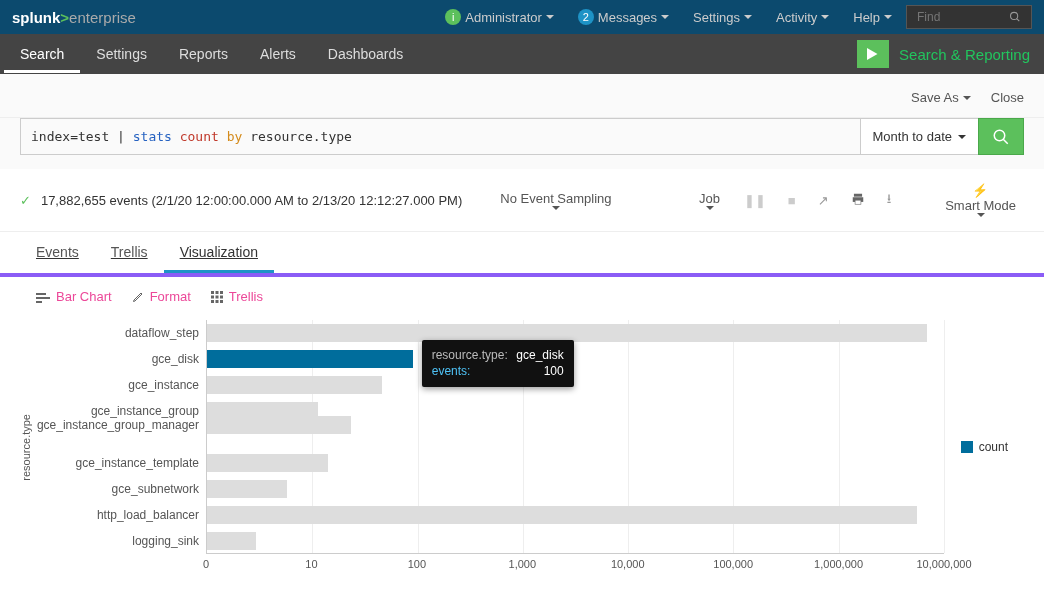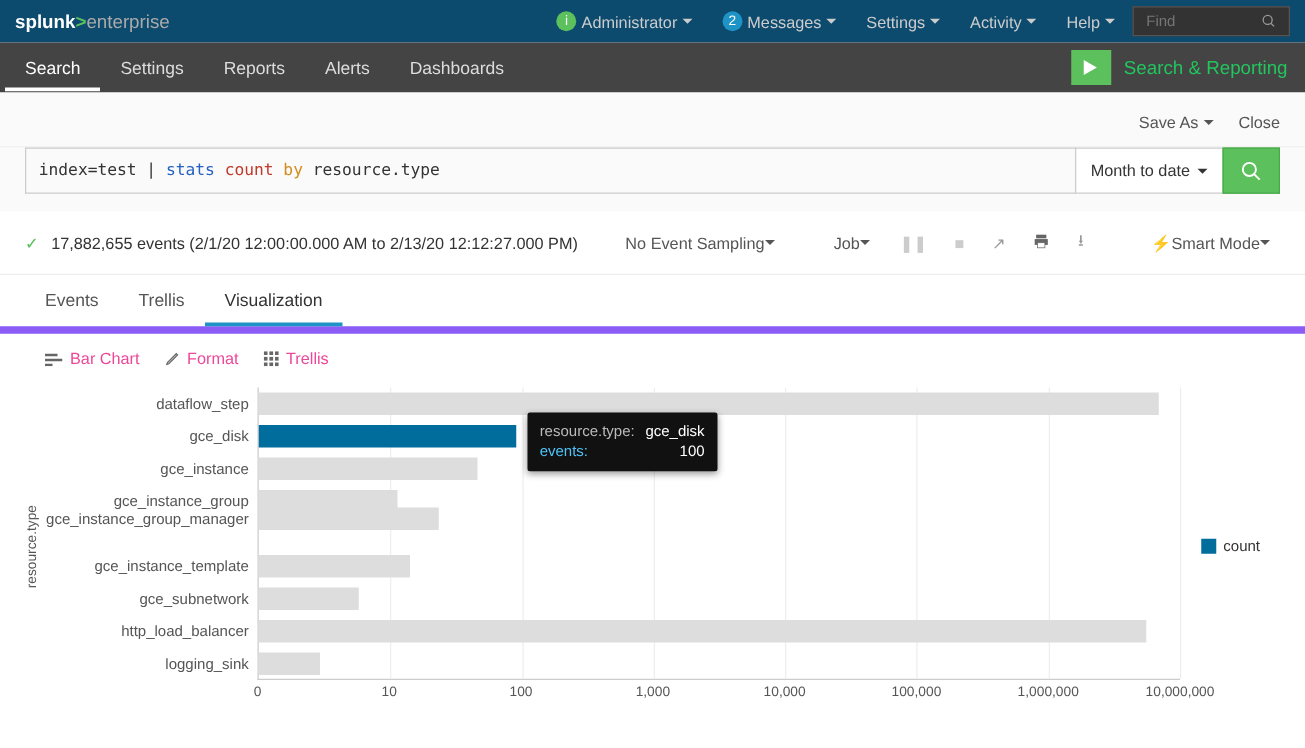--- a/index.html
+++ b/index.html
@@ -42,26 +42,26 @@
   .search-input .kw-by { color: #d48b1c; }
   .time-picker { border: 1px solid #ccc; border-right: none; padding: 10px 12px; background: #fff; cursor: pointer; display: flex; align-items: center; gap: 6px; font-size: 13px; }
   .search-btn { background: #5cc05c; border: 1px solid #4aa84a; width: 46px; display: flex; align-items: center; justify-content: center; cursor: pointer; }
   .search-btn svg { width: 18px; height: 18px; stroke: #fff; fill: none; stroke-width: 2; }
   
   
   .meta-row { display: flex; align-items: center; padding: 10px 20px; font-size: 13px; color: #555; gap: 10px; border-bottom: 1px solid #eee;}
   .check-icon { color: #5cc05c; }
   .events-info { color: #333; }
   .meta-sep { flex: 1; }
-  .meta-item { display: flex; align-items: center; gap: 0; padding: 4px 8px; cursor: pointer; }
+  .meta-item { display: flex; align-items: center; gap: 0; padding: 4px 8px; cursor: pointer; flex-direction: column; }
   .icon-btn { color: #999; padding: 4px 6px; cursor: pointer; }
   .icon-btn.disabled { color: #ccc; }
   
   
-  .result-tabs { display: flex; border-bottom: 6px solid #8b5cf6; padding: 0 20px; }
+  .result-tabs { display: flex; border-bottom: 4px solid #8b5cf6; padding: 0 20px; text-decoration: underline; }
   .rtab { padding: 12px 16px 10px 16px; cursor: pointer; color: #555; font-size: 14px; }
   .rtab.active { color: #333; border-bottom: 3px solid #1e93c6; font-weight: 500; }
   
   
   .viz-toolbar { display: flex; gap: 20px; padding: 12px 36px; color: #ec4899; font-size: 13px; }
   .viz-tool { display: flex; align-items: center; gap: 6px; cursor: pointer; }
   
   
   .chart-wrap { position: relative; padding: 4px 40px 10px 20px; display: flex; }
   .ylabel { writing-mode: vertical-rl; transform: rotate(180deg); font-size: 11px; color: #555; align-self: center; margin-right: 4px;}

